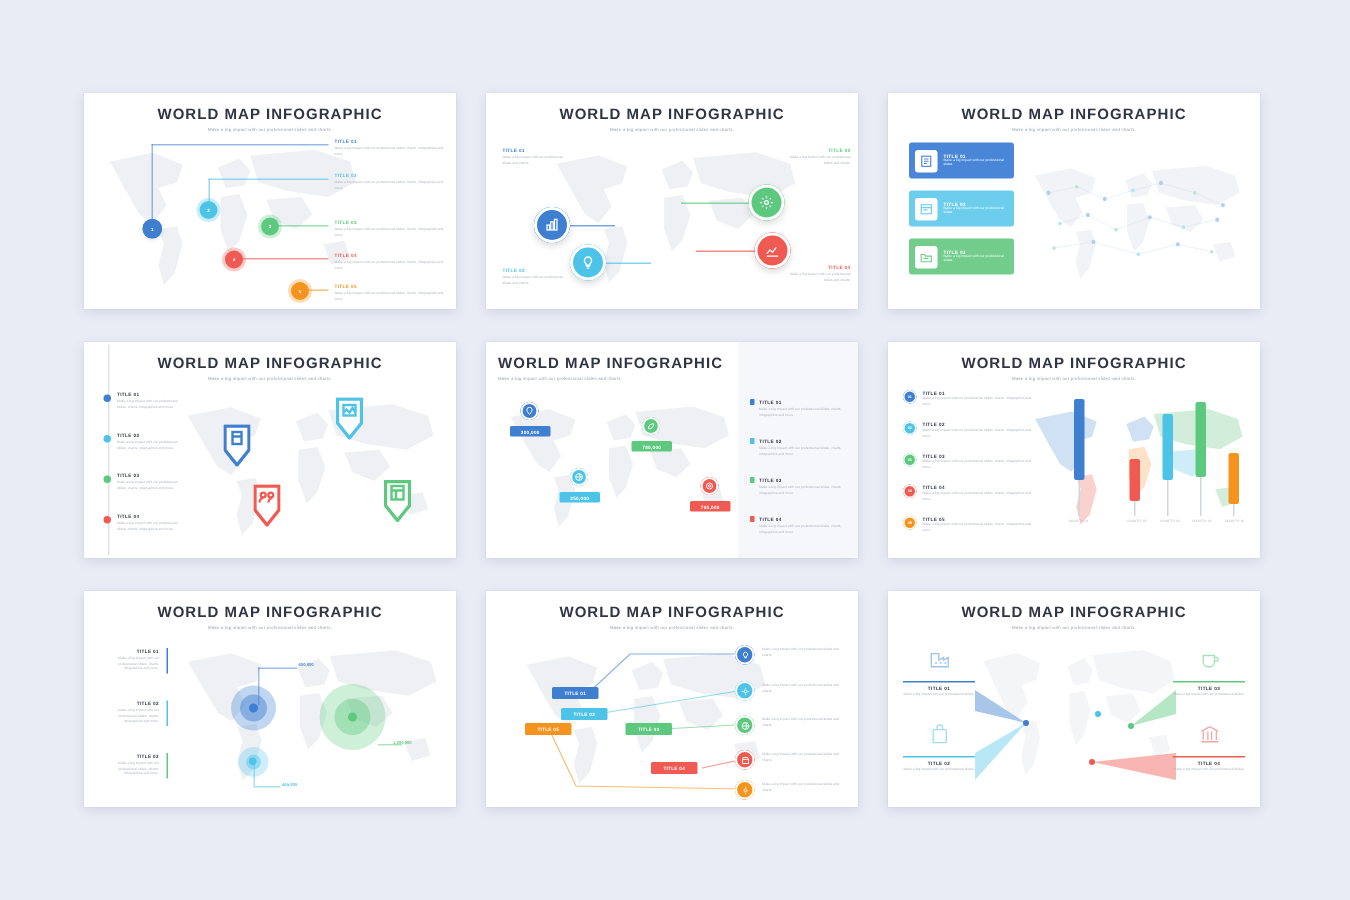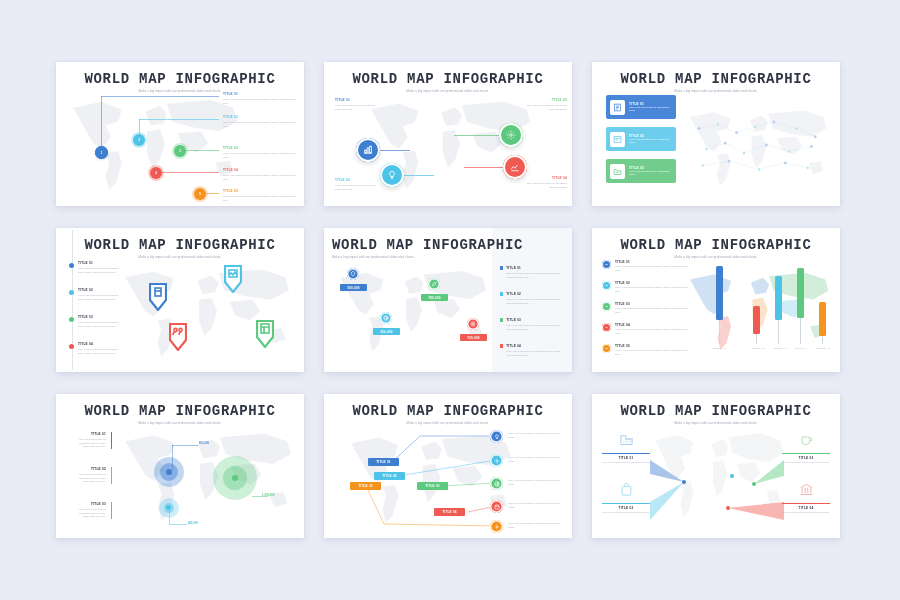--- a/index.html
+++ b/index.html
@@ -15,21 +15,21 @@
     display:grid;
     grid-template-columns:repeat(3,248px);
     grid-template-rows:repeat(3,144px);
     column-gap:20px; row-gap:22px;
   }
   .card {
     position:relative; background:#fff; overflow:hidden;
     box-shadow:0 2px 7px rgba(60,70,120,.13), 0 0 1px rgba(60,70,120,.12);
   }
   .hd { position:absolute; left:0; right:0; text-align:center; }
-  .ttl { font-weight:bold; color:#2f3542; letter-spacing:.7px; font-size:14px;font-family:Liberation Mono, monospace; }
+  .ttl { font-weight:bold; color:#2f3542; letter-spacing:.7px; font-size:10px; }
   .sub { color:#9aa3b2; font-size:2.9px; letter-spacing:.15px; margin-top:2px; }
   .ttl-l { text-align:left; }
 
   
   .map { position:absolute; opacity:.5; }
   .map svg { width:100%; height:100%; display:block; }
   .mapfill { fill:#dfe3ea; }
 
   
   .lbl { font-size:3.1px; font-weight:bold; letter-spacing:.25px; }

